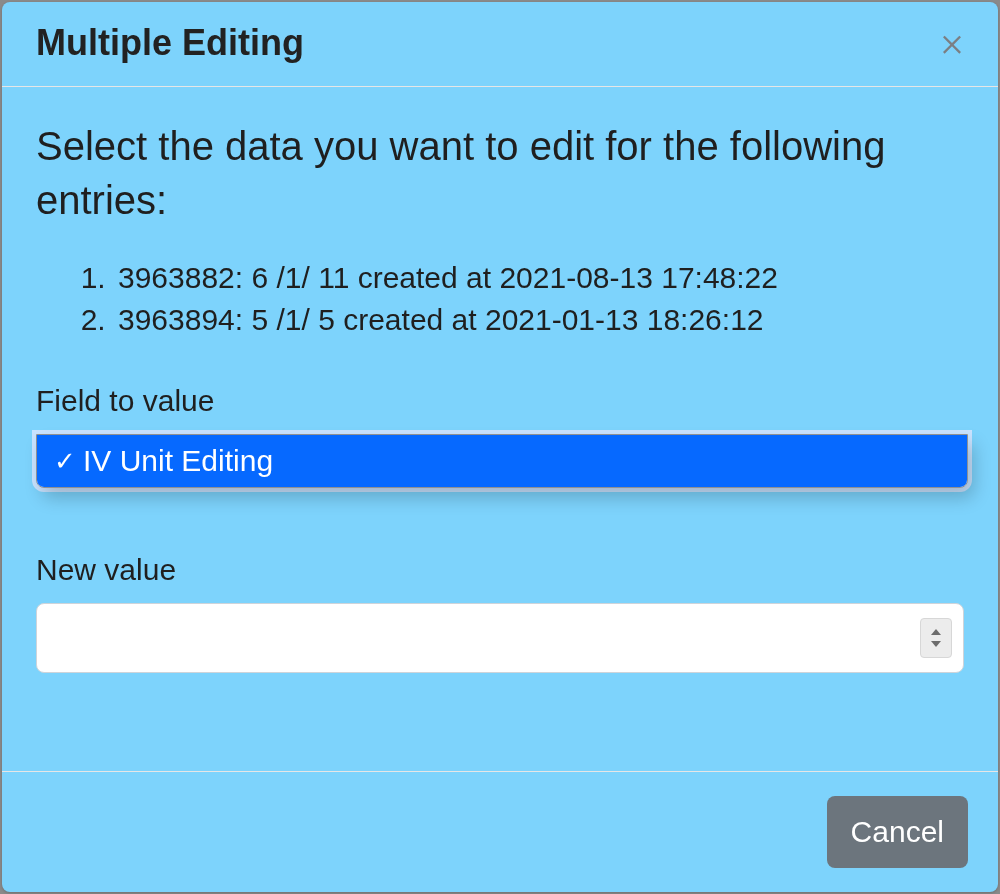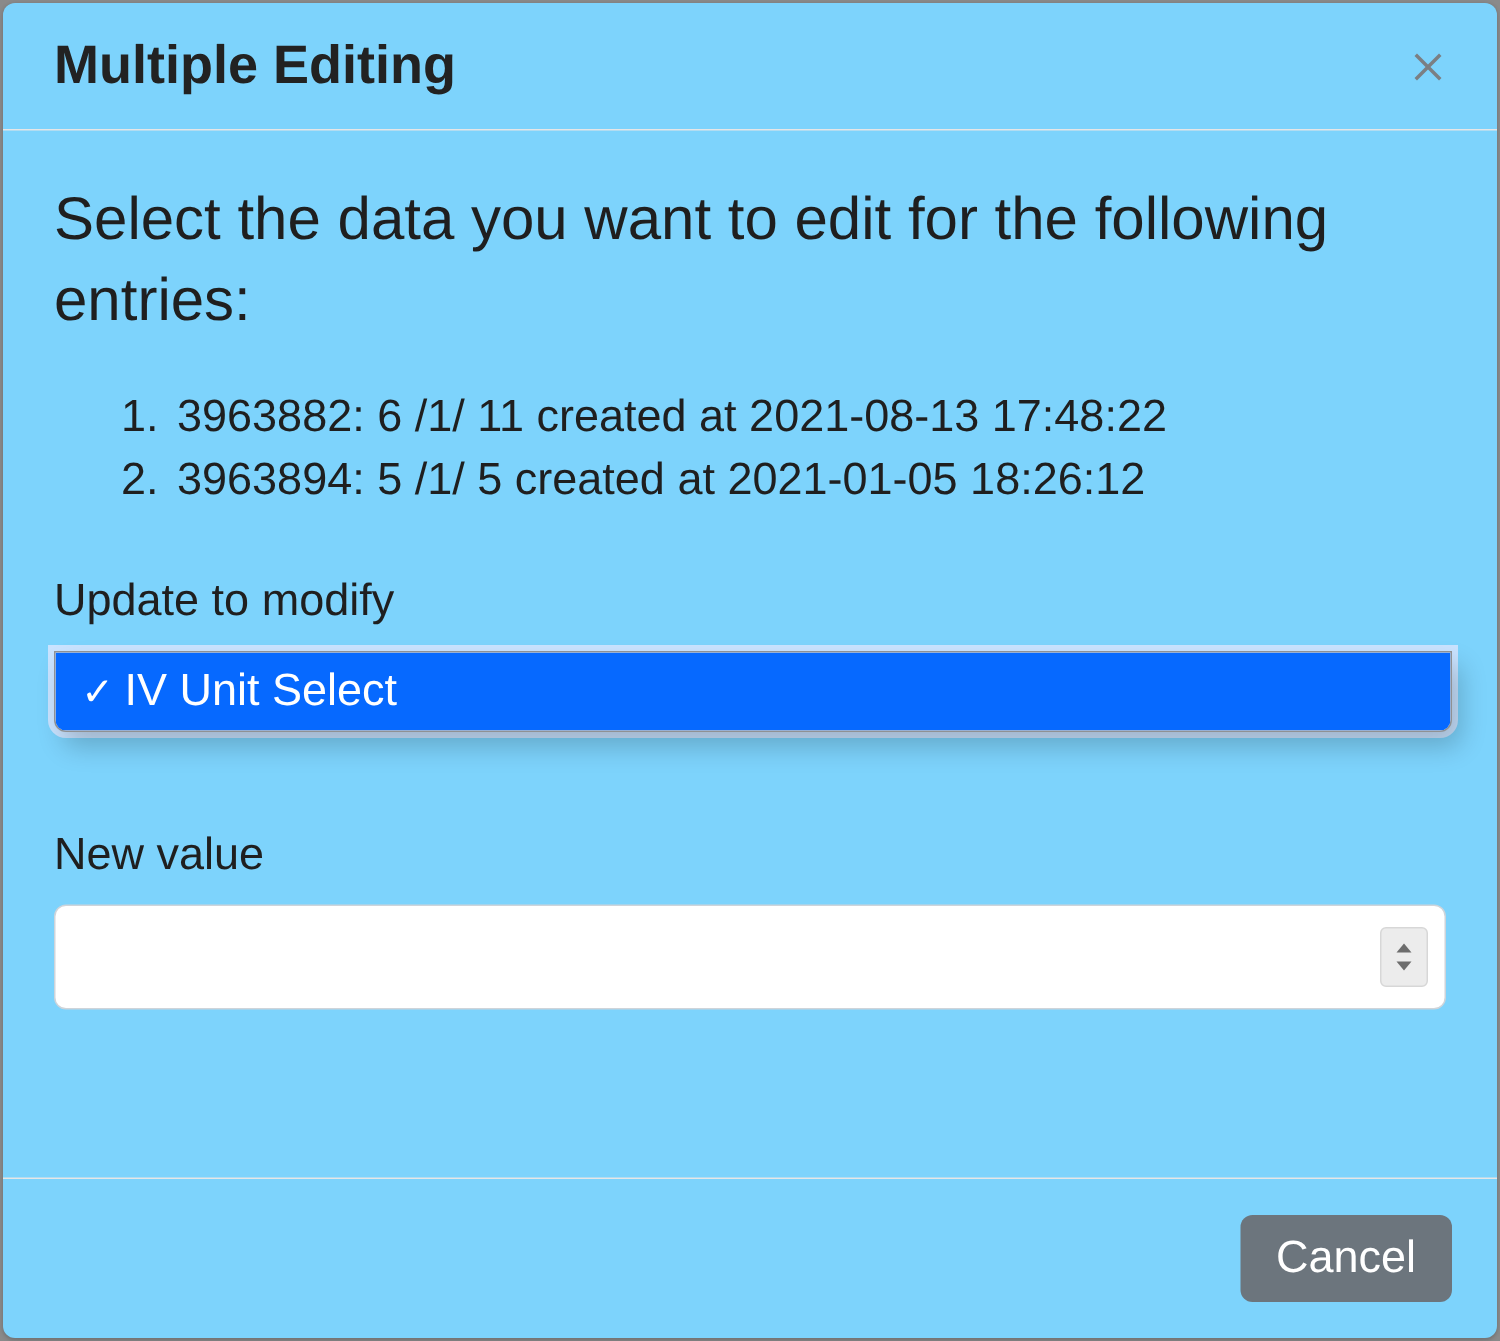--- a/index.html
+++ b/index.html
@@ -163,21 +163,21 @@
     margin-top: 3px;
   }
   .modal-footer {
     border-top: 1px solid #e6e6e6;
     padding: 24px 30px 24px 24px;
     display: flex;
     justify-content: flex-end;
     gap: 16px;
   }
   .btn {
-    height: 58px;
+    height: 72px;
     border: none;
     border-radius: 8px;
     font-size: 30px;
     padding: 0 24px;
     cursor: pointer;
     font-weight: 400;
   }
   .btn-secondary {
     background: #6c757d;
     color: #fff;
@@ -200,30 +200,30 @@
       </svg>
     </button>
   </div>
 
   <div class="modal-body">
 
     <p class="prompt">Select the data you want to edit for the following entries:</p>
 
     <ol class="entries">
       <li>3963882: 6 /1/ 11 created at 2021-08-13 17:48:22</li>
-      <li>3963894: 5 /1/ 5 created at 2021-01-05 18:26:12</li>
+      <li>3963894: 5 /1/ 5 created at 2021-01-13 18:26:12</li>
     </ol>
 
-    <p class="label">Update to modify</p>
+    <p class="label">Field to value</p>
 
     <div class="select-wrap">
       <div class="dropdown-opened">
         <div class="option selected">
           <span class="check">✓</span>
-          <span class="opt-label">IV Unit Select</span>
+          <span class="opt-label">IV Unit Editing</span>
         </div>
       </div>
     </div>
 
     <p class="label newvalue">New value</p>
 
     <div class="stepper-wrap">
       <input class="number-input" type="text" value="" style="">
       <div class="stepper">
         <div class="tri up"></div>

